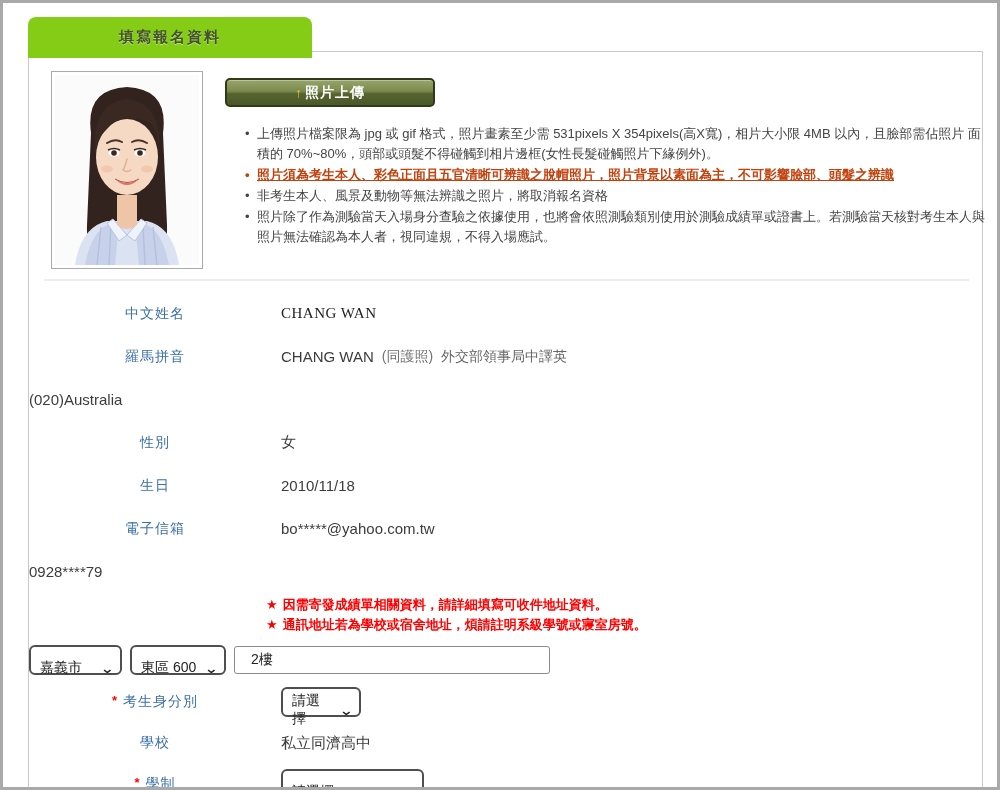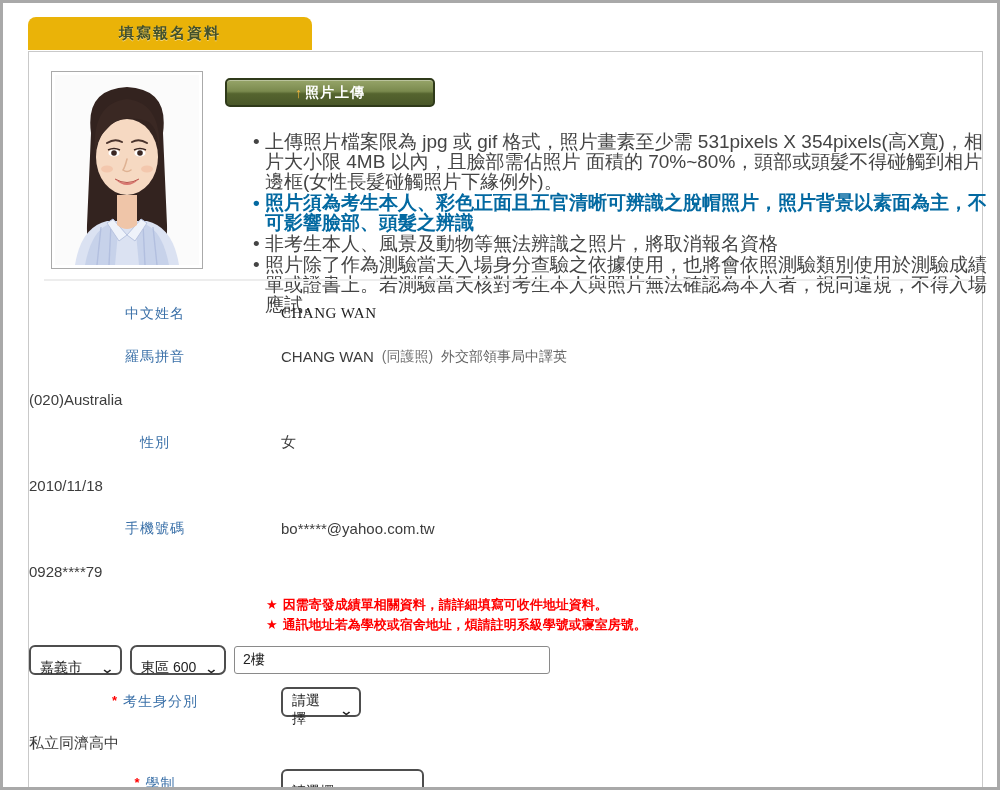--- a/index.html
+++ b/index.html
@@ -5,22 +5,22 @@
   html,body{margin:0;padding:0;}
   body{
     width:1000px;height:790px;box-sizing:border-box;
     border:3px solid #a9a9a9;background:#fff;position:relative;
     overflow:hidden;
     font-family:"Liberation Sans","DejaVu Sans",sans-serif;
     color:#444;
   }
   
   .tab{
-    position:absolute;left:25px;top:14px;width:284px;height:33px;
-    background:#eab308;border-radius:8px 8px 0 0;z-index:2;
+    position:absolute;left:25px;top:14px;width:284px;height:41px;
+    background:#84cc16;border-radius:8px 8px 0 0;z-index:2;
     display:flex;align-items:center;justify-content:center;
     font-size:15px;font-weight:bold;color:#44512b;letter-spacing:2px;
     text-shadow:0 1px 0 rgba(255,255,255,.45);
   }
   
   .panel{
     position:absolute;left:25px;top:48px;width:955px;height:742px;
     border:1px solid #c9c9c9;background:#fff;box-sizing:border-box;
   }
   
@@ -35,26 +35,26 @@
     background:linear-gradient(#97a569 0%,#7a8a4e 45%,#55642f 55%,#4a5829 100%);
     border:2px solid #2f3a1a;border-radius:5px;box-sizing:border-box;
     display:flex;align-items:center;justify-content:center;
     font-size:14px;font-weight:bold;color:#fff;letter-spacing:1px;
     cursor:pointer;box-shadow:inset 0 1px 0 rgba(255,255,255,.35);
   }
   .upload-btn .arrow{color:#f6b63c;margin-right:2px;font-weight:bold;}
   
   .bullets{
     position:absolute;left:206px;top:64px;width:748px;
-    margin:16px;padding:0;list-style:none;
-    font-size:19px;line-height:20px;color:#444;
+    margin:8px;padding:0;list-style:none;
+    font-size:13px;line-height:20px;color:#444;
   }
   .bullets li{padding-left:14px;position:relative;margin-bottom:1px;}
   .bullets li::before{content:"•";position:absolute;left:2px;top:0;}
-  .bullets li.red{color:#0369a1;font-weight:bold;}
+  .bullets li.red{color:#c2410c;font-weight:bold;text-decoration:underline;}
   
   .sep{position:absolute;left:15px;top:227px;width:925px;height:0;
        border-top:2px solid #ededed;}
   
   .form{position:absolute;left:0;top:240px;right:0;}
   .row{display:flex;align-items:center;min-height:43px;}
   .row .lbl{
     width:252px;text-align:center;flex:0 0 252px;
     font-size:14px;color:#3a70a8;letter-spacing:1px;
   }
@@ -70,21 +70,21 @@
   
   .select{
     height:30px;box-sizing:border-box;background:#fff;
     border:2px solid #4e4e4e;border-radius:6px;
     display:inline-flex;align-items:center;justify-content:space-between;
     padding:16px 7px 0 9px;font-size:14px;color:#222;cursor:pointer;gap:8px;
   }
   .select .chev{font-size:13px;font-weight:bold;color:#222;transform:scaleX(1.3);}
   .txt-input{
     height:28px;box-sizing:border-box;border:1px solid #8a8a8a;border-radius:3px;
-    font-size:14px;color:#222;padding:0 8px;width:316px;
+    font-size:14px;color:#222;padding:0 16px;width:316px;
     font-family:"Liberation Sans","DejaVu Sans",sans-serif;
   }
   .row.ctrl{min-height:42px;}
 </style>
 </head>
 <body>
 
 <div class="tab">填寫報名資料</div>
 
 <div class="panel">
@@ -173,27 +173,28 @@
     </div>
 
     <div class="row">
       <div class="lbl">性別</div>
       <div class="val">
           <span>女</span>
         </div>
     </div>
 
     <div class="row">
+      <div class="lbl">生日</div>
       <div class="val">
           <span>2010/11/18</span>
         </div>
     </div>
 
     <div class="row">
-      <div class="lbl">手機號碼</div>
+      <div class="lbl">電子信箱</div>
       <div class="val">
           <span>bo*****@yahoo.com.tw</span>
         </div>
     </div>
 
     <div class="row">
       <div class="val">
           <span>0928****79</span>
         </div>
     </div>
@@ -208,41 +209,42 @@
         <span>通訊地址若為學校或宿舍地址，煩請註明系級學號或寢室房號。</span>
       </div>
     </div>
 
     <div class="row ctrl">
       <div class="val">
         <div class="select" style="width:93px;">
           <span>嘉義市</span>
           <span class="chev">⌄</span>
         </div>
-        <div class="select" style="width:96px;border-radius:7px;">
+        <div class="select" style="width:96px;">
           <span>東區 600</span>
           <span class="chev">⌄</span>
         </div>
         <input class="txt-input" type="text" value="2樓" style="">
       </div>
     </div>
 
     <div class="row ctrl">
       <div class="lbl">
         <span class="req">*</span><span>考生身分別</span>
       </div>
       <div class="val">
         <div class="select" style="width:80px;">
           <span>請選擇</span>
           <span class="chev">⌄</span>
         </div>
       </div>
     </div>
 
     <div class="row" style="min-height:40px;">
+      <div class="lbl">學校</div>
       <div class="val">
           <span>私立同濟高中</span>
         </div>
     </div>
 
     <div class="row ctrl">
       <div class="lbl">
         <span class="req">*</span><span>學制</span>
       </div>
       <div class="val">

